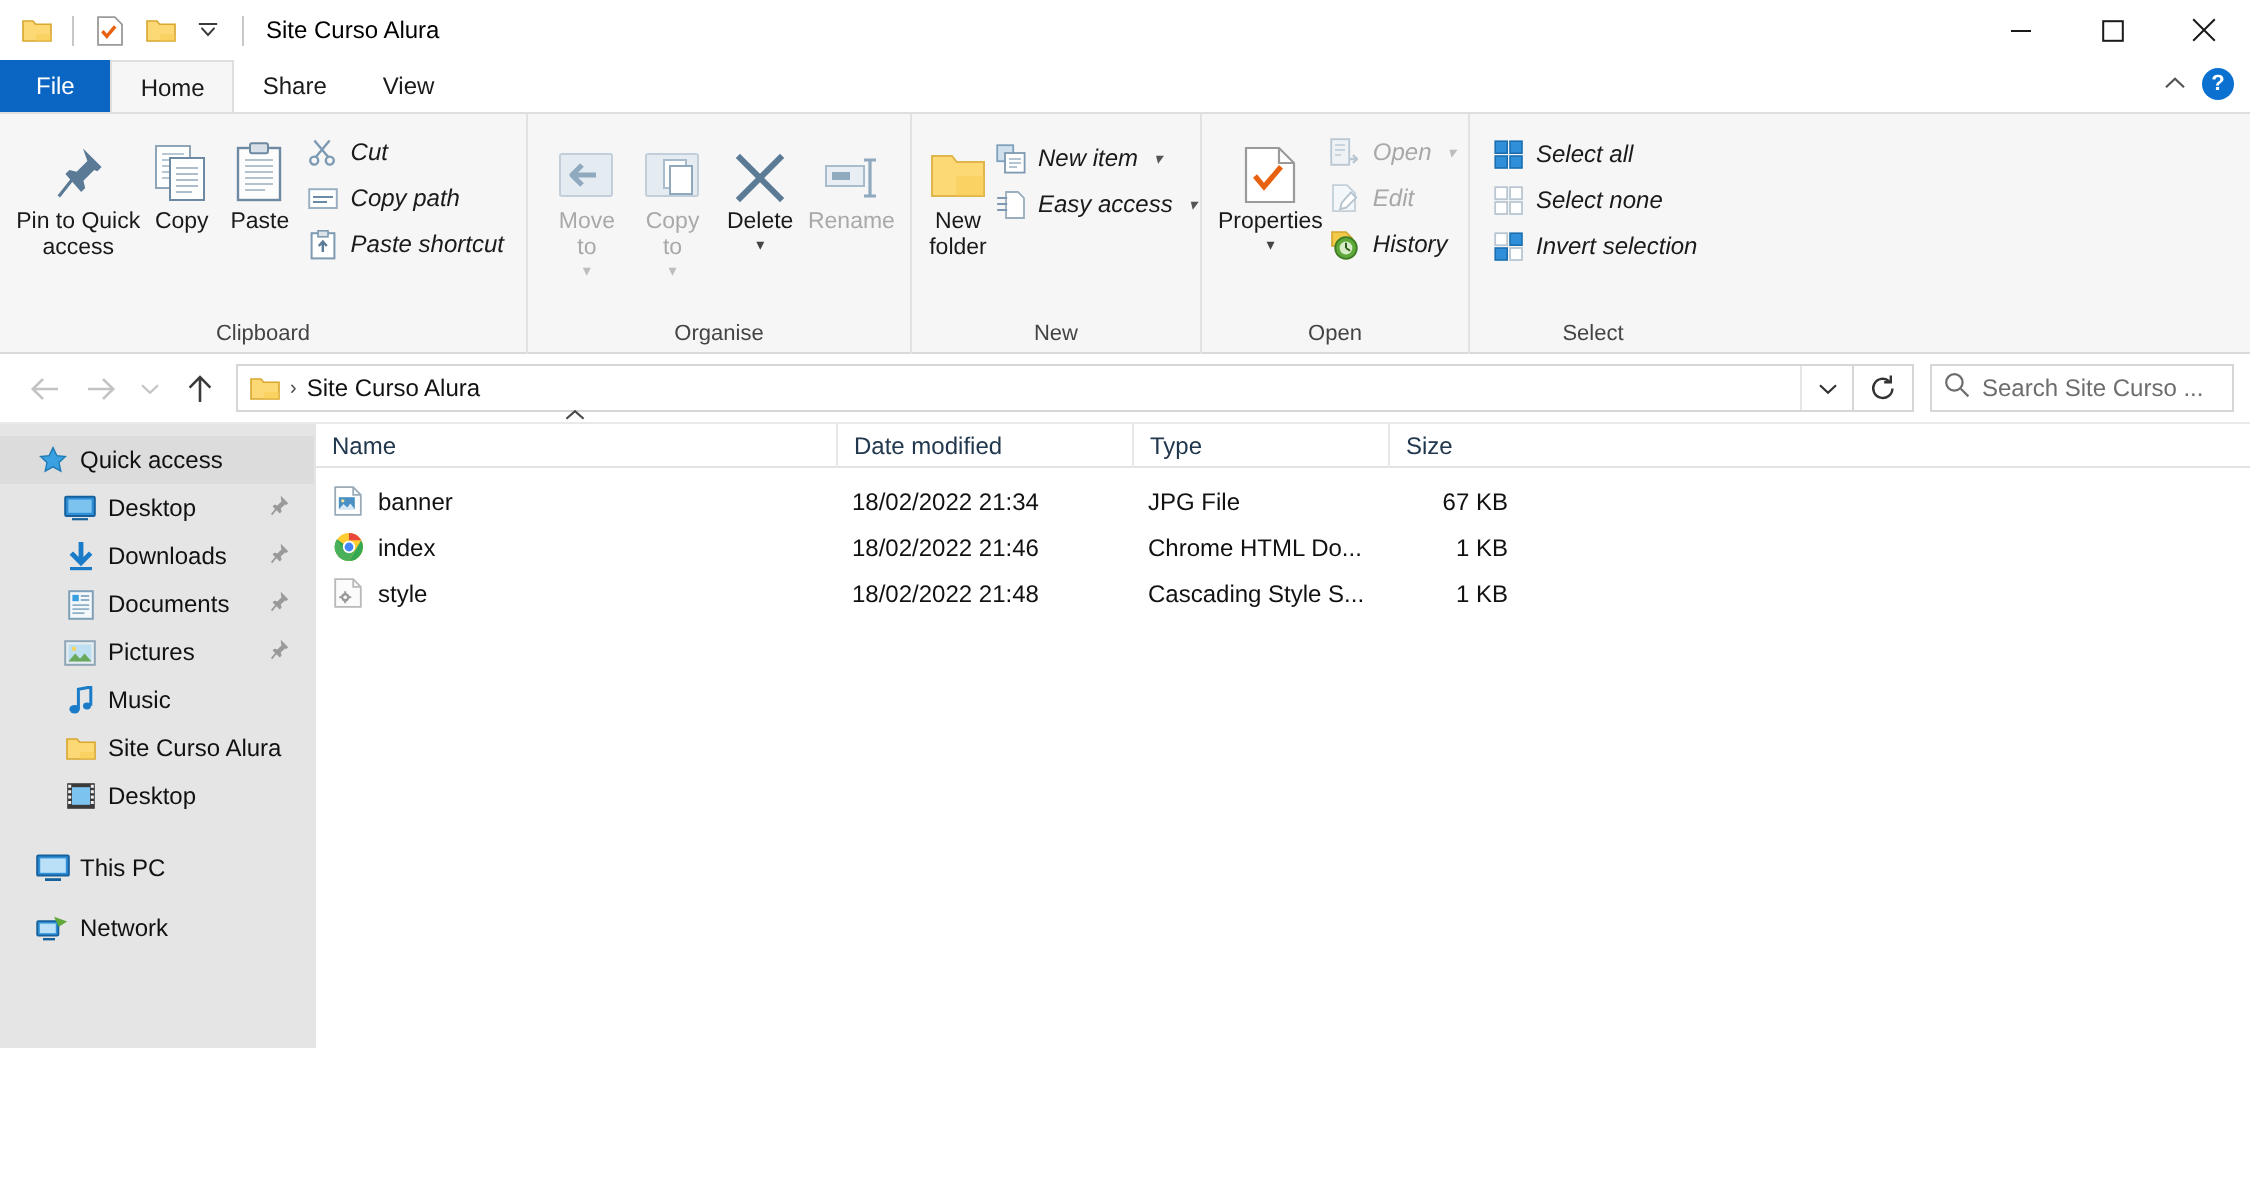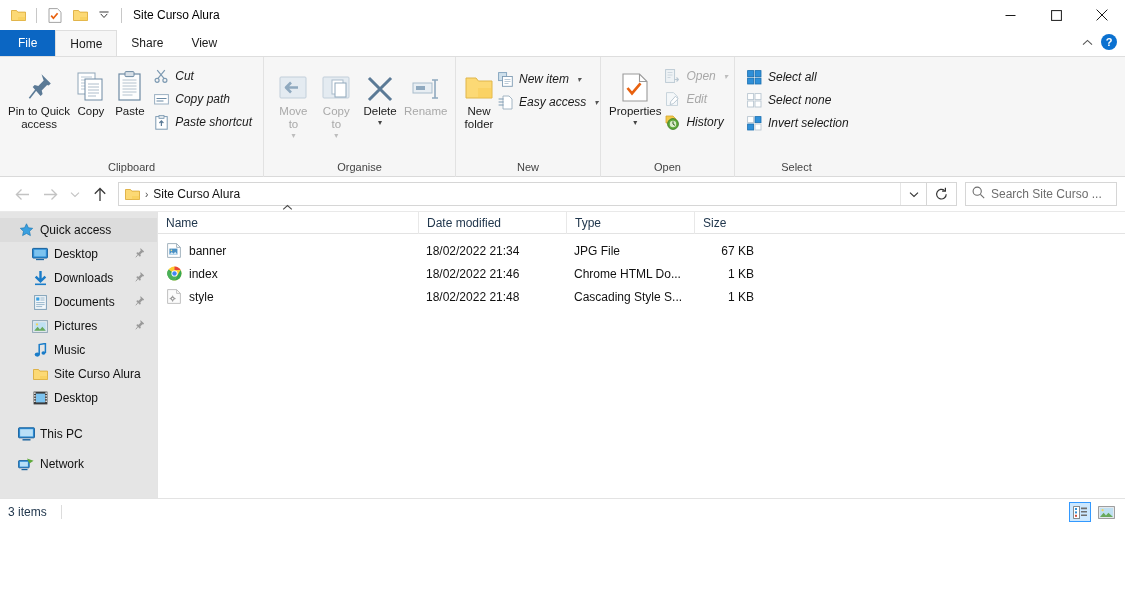--- a/index.html
+++ b/index.html
@@ -739,37 +739,14 @@
           </div>
           <div class="cell date">18/02/2022 21:48</div>
           <div class="cell type">Cascading Style S...</div>
           <div class="cell size">1 KB</div>
         </div>
 
       </div>
     </div>
   </div>
 
-  <div class="statusbar">
-    <span class="status-text">3 items</span>
-    <span class="status-sep"></span>
-    <div class="viewbtns">
-      <div class="viewbtn sel">
-        <svg width="15" height="13" viewBox="0 0 15 13">
-            <rect x="0.6" y="0.6" width="6" height="11.8" fill="#fff" stroke="#6f6f6f" stroke-width="0.8"></rect>
-            <rect x="2" y="2" width="2" height="2" fill="#2f8fd8"></rect>
-            <rect x="2" y="5.4" width="2" height="2" fill="#2f8fd8"></rect>
-            <rect x="2" y="8.8" width="2" height="2" fill="#d04a3a"></rect>
-            <path d="M8 2.4h6M8 5.8h6M8 9.2h6" stroke="#6f6f6f" stroke-width="1.6"></path>
-          </svg>
-      </div>
-      <div class="viewbtn">
-        <svg width="17" height="13" viewBox="0 0 17 13">
-            <rect x="0.6" y="0.6" width="15.8" height="11.8" fill="#e8eef2" stroke="#8f8f8f" stroke-width="0.9"></rect>
-            <rect x="2" y="2" width="13" height="9" fill="#bfe0f2"></rect>
-            <path d="M2 11l3.6-4.2 2.4 2.7 2.4-2.7 4.6 4.2z" fill="#69a95c"></path>
-            <circle cx="4.6" cy="4.2" r="1.1" fill="#f2d45e"></circle>
-          </svg>
-      </div>
-    </div>
-  </div>
 
 </div>
 
 </body></html>

